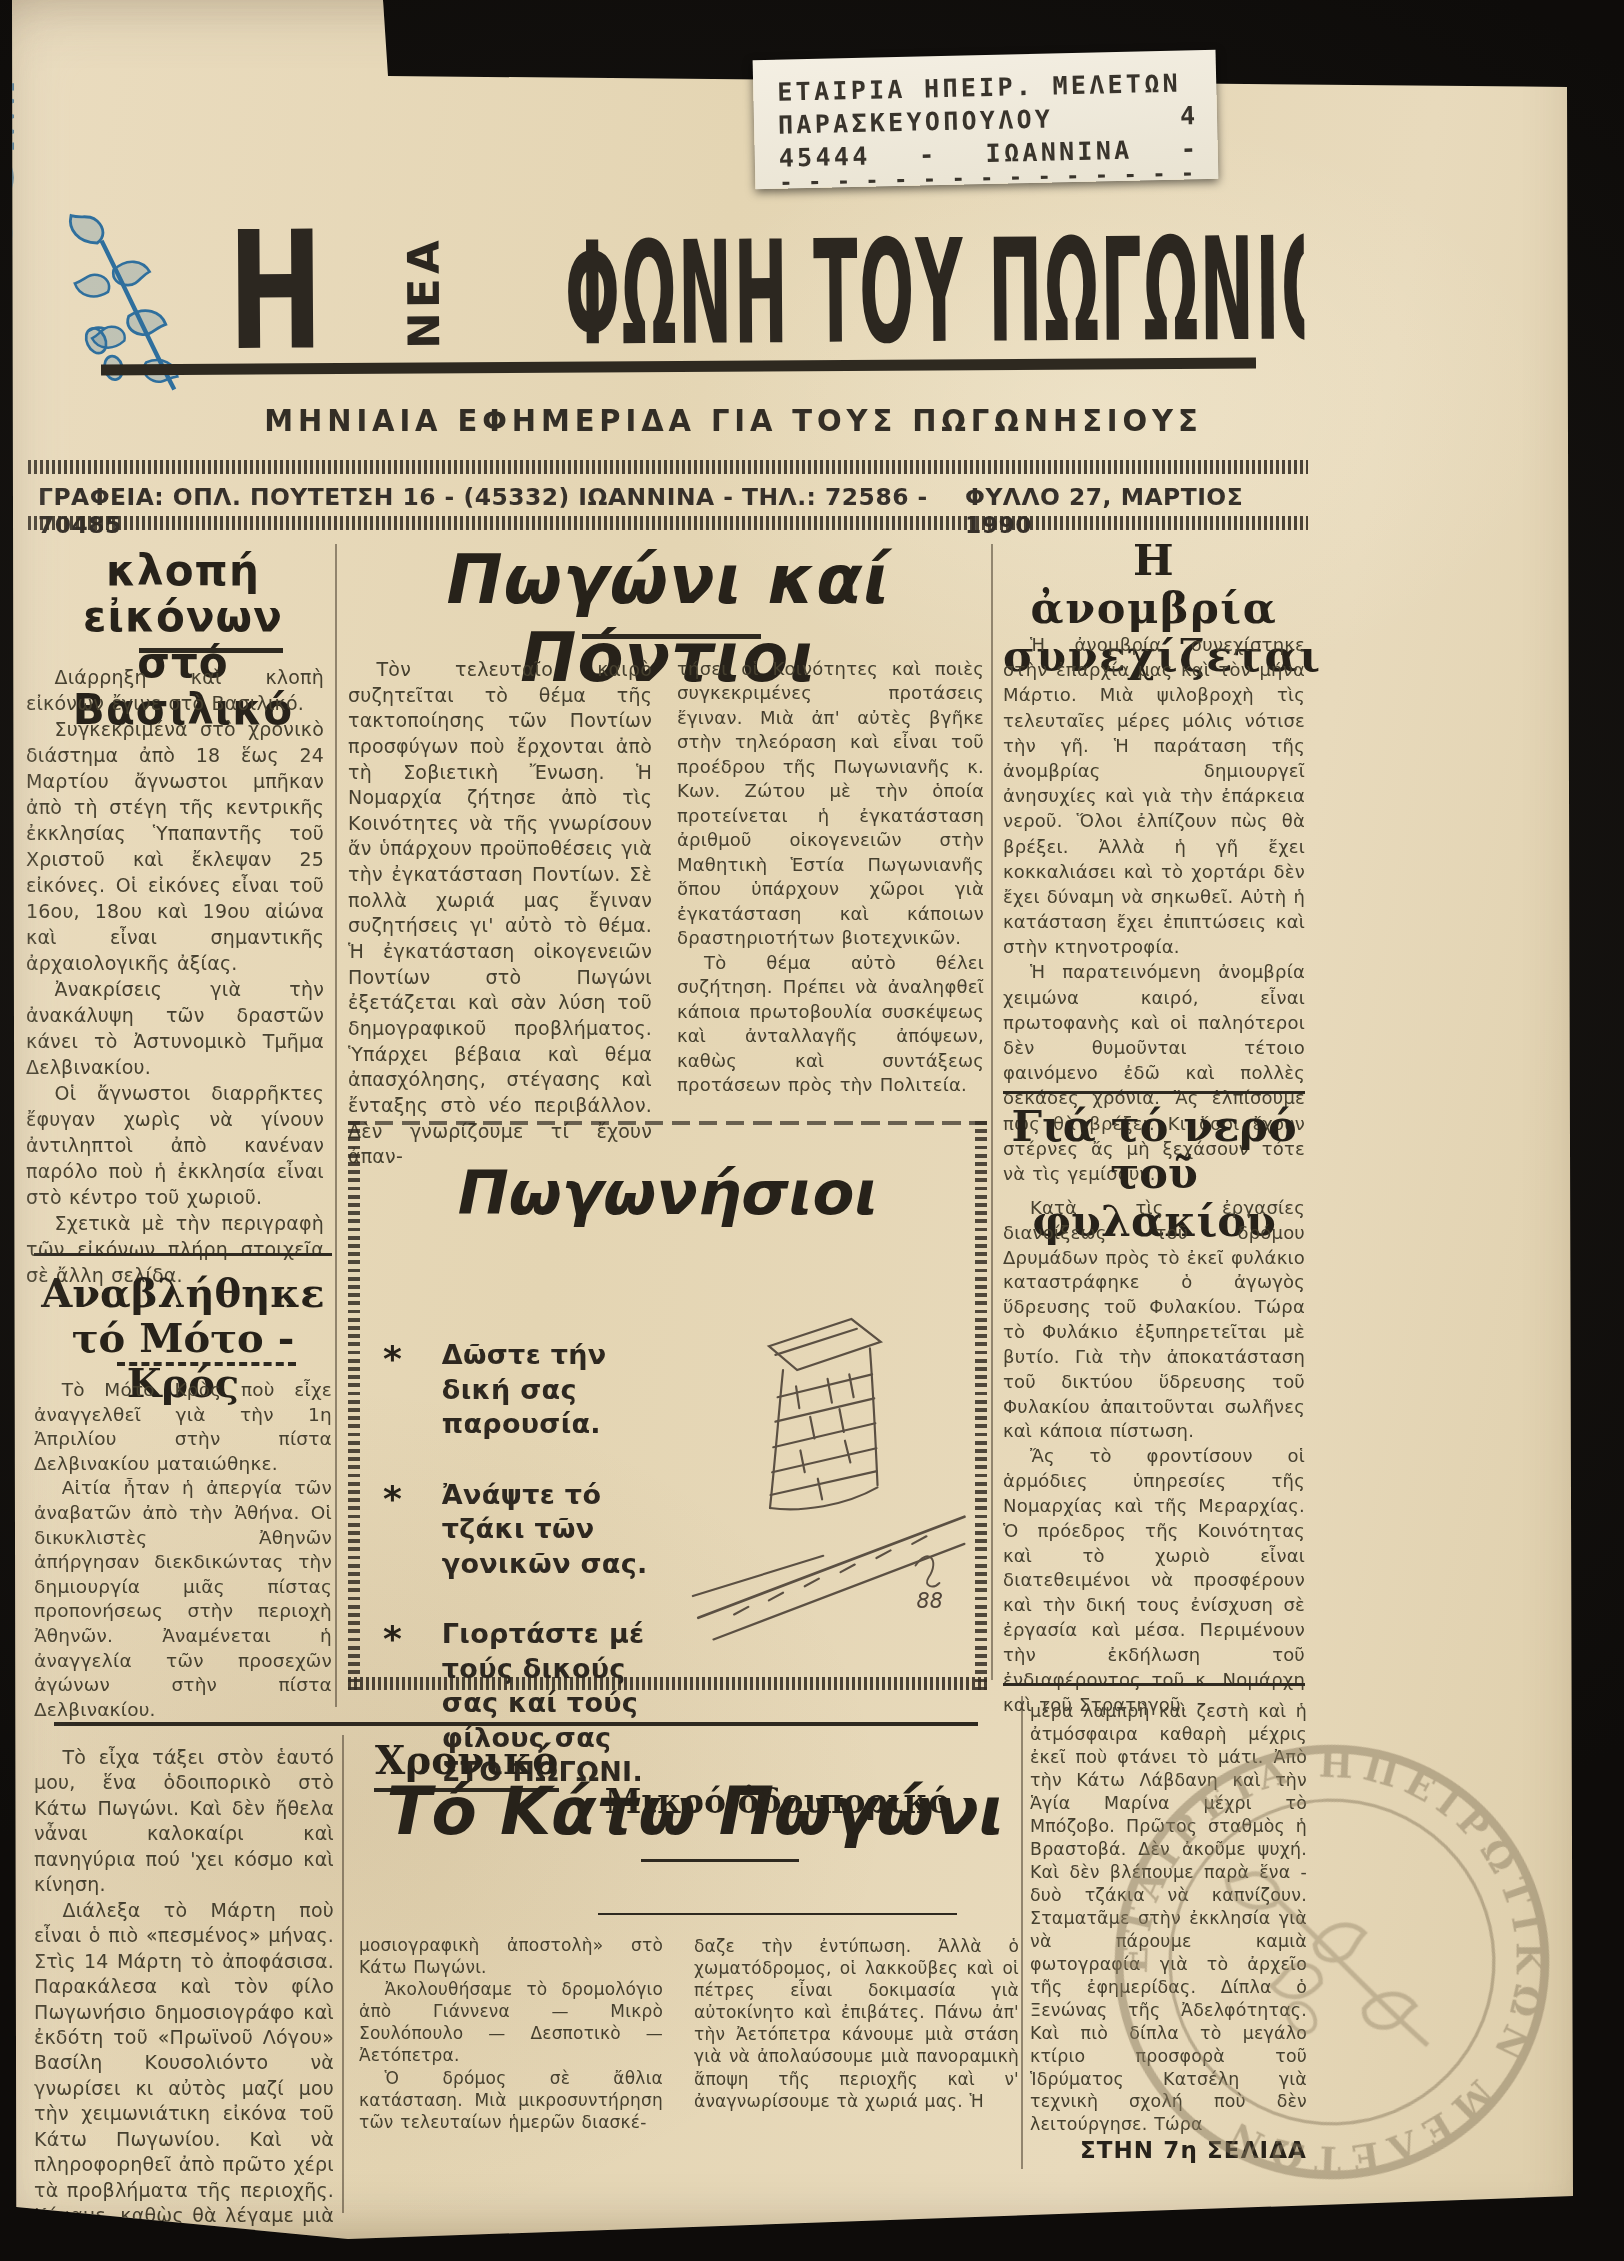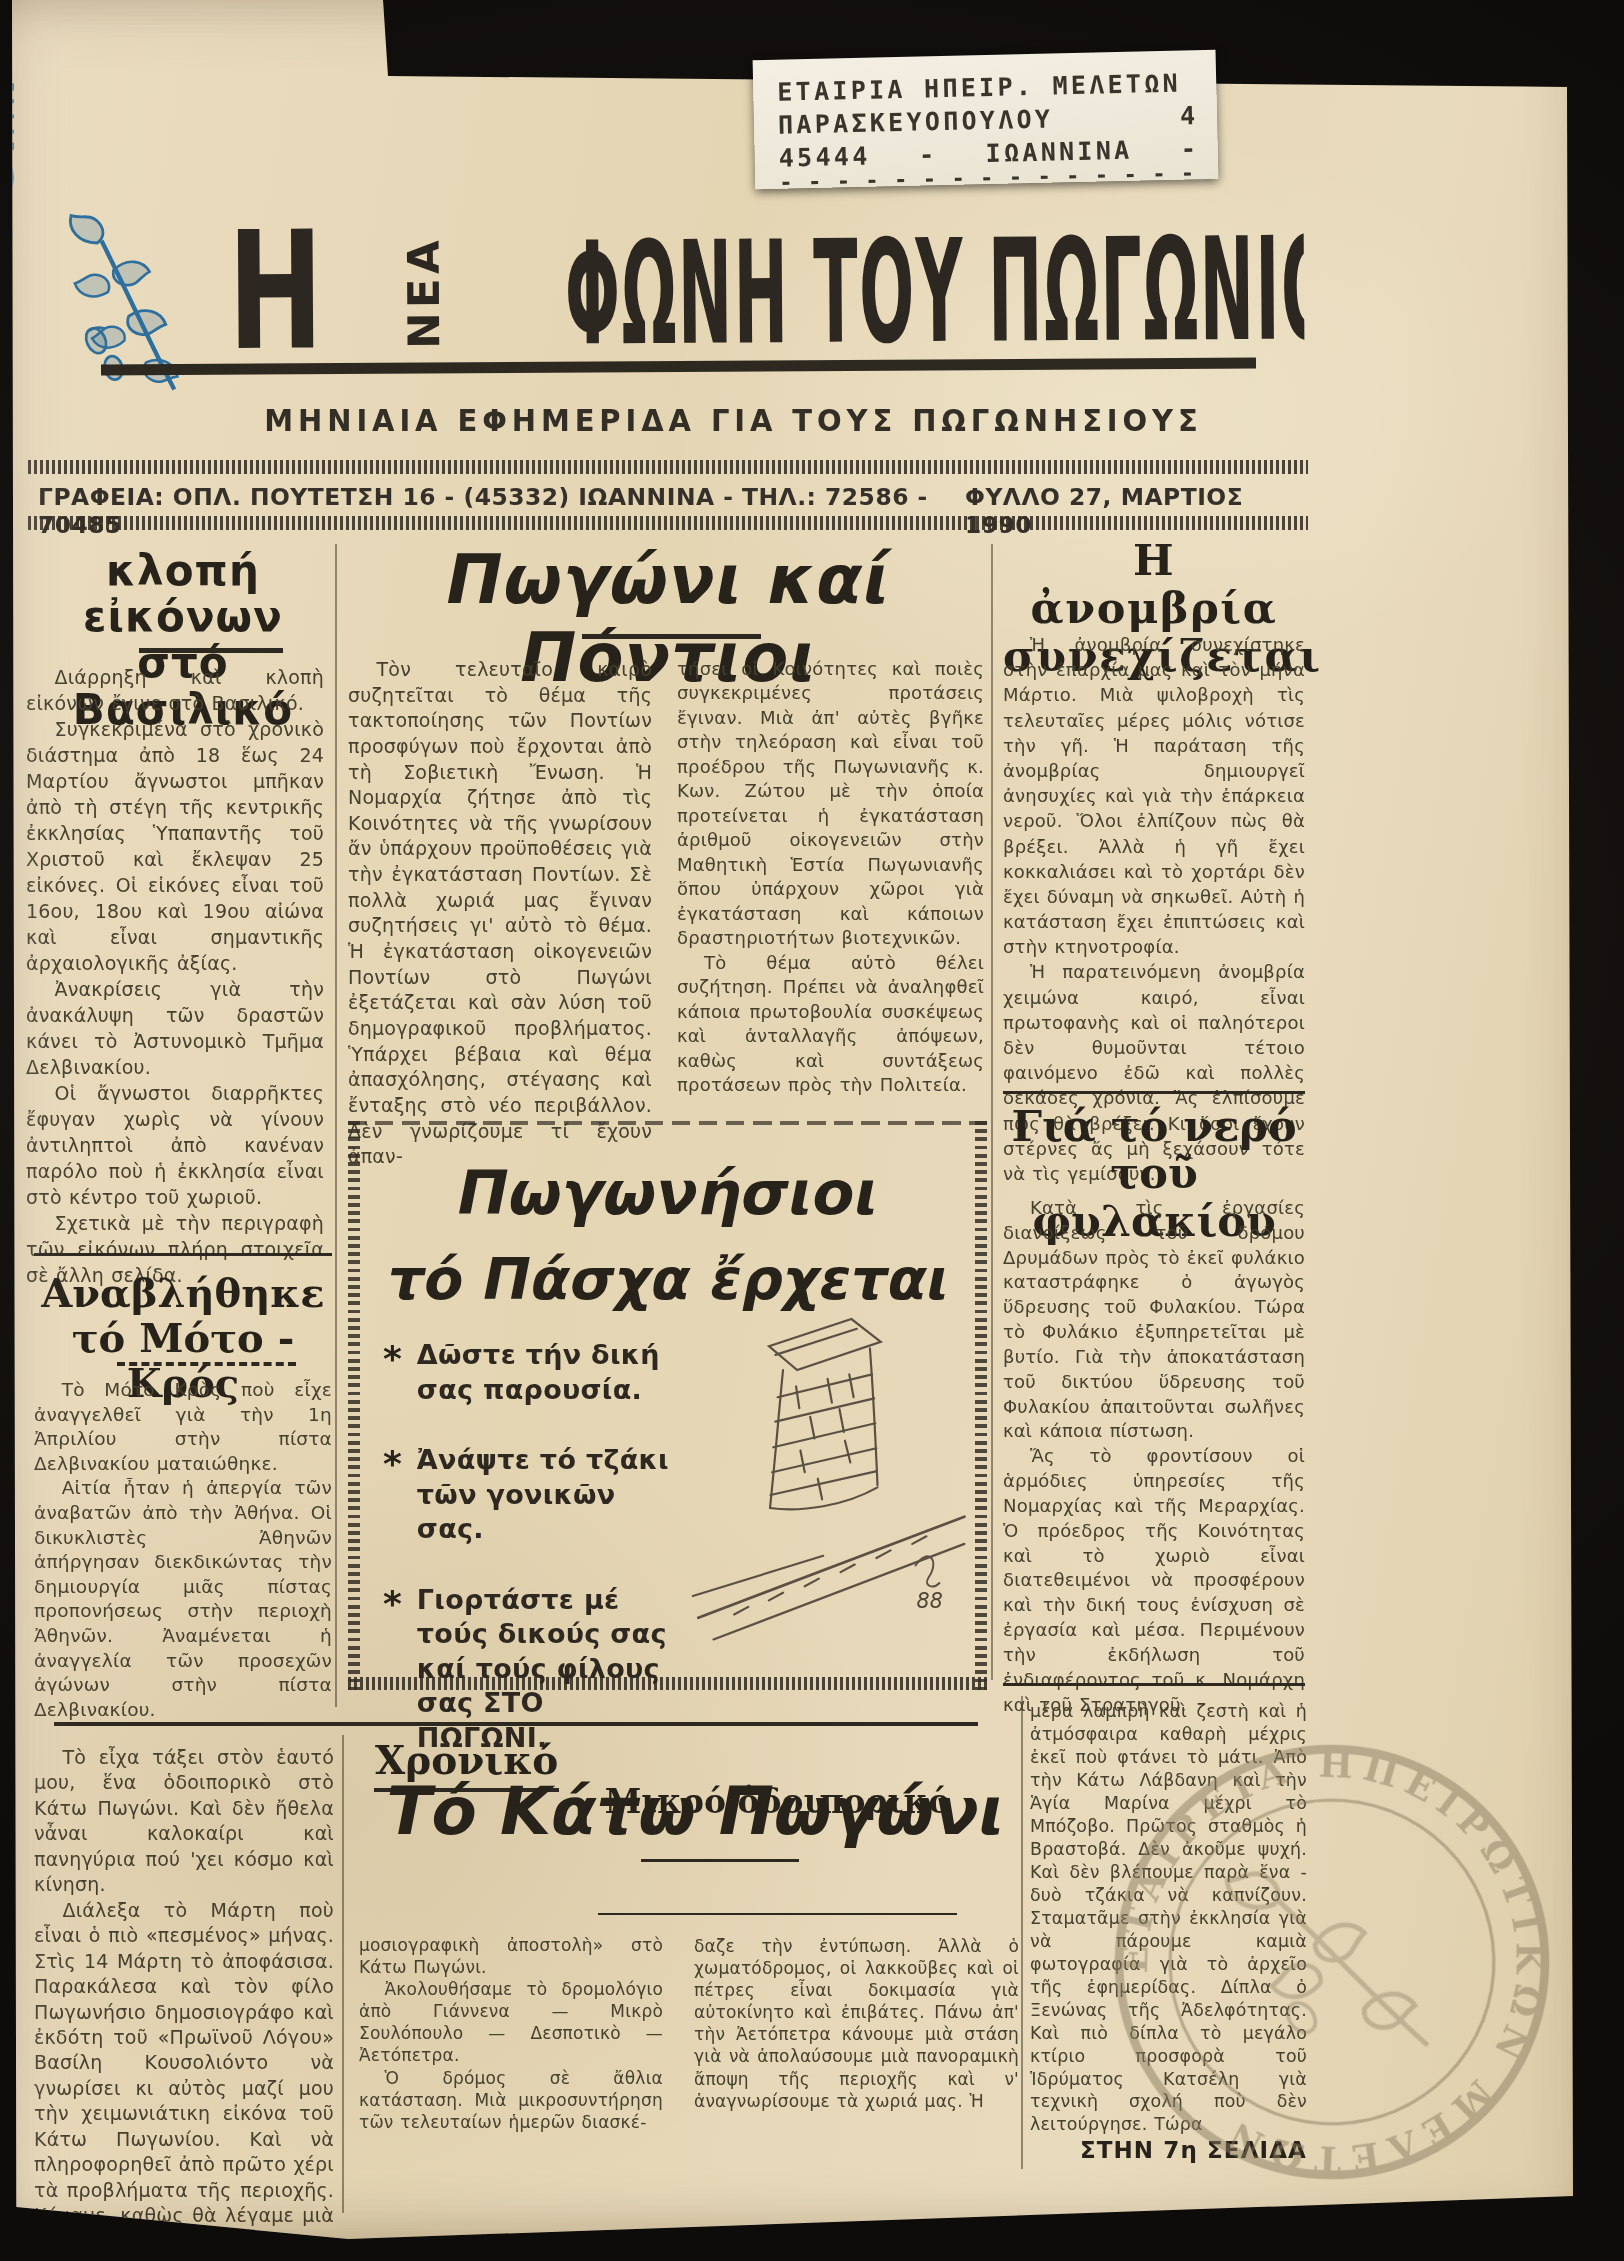--- a/index.html
+++ b/index.html
@@ -31,21 +31,21 @@
     background:linear-gradient(175deg,#f4efe3,#e9e3d2);transform:rotate(-1.3deg);
     box-shadow:0 3.3px 9.8px rgba(0,0,0,.55);
     font-family:"DejaVu Sans Mono",monospace;color:#39342c;font-size:25px;font-weight:bold;letter-spacing:3.3px;
     padding:16.3px 18.5px 0 24px;box-sizing:border-box;line-height:1.32;
   }
   .lblrow{display:flex;justify-content:space-between;}
   .lbl-dashes{font-size:22px;letter-spacing:1.1px;line-height:.7;white-space:nowrap;overflow:hidden;}
   .info-row{display:flex;justify-content:space-between;font-family:"DejaVu Sans",sans-serif;color:#36302a;font-weight:bold;font-size:23.4px;letter-spacing:0.5px;}
   .pbox-item{display:flex;gap:15px;margin-bottom:36px;}
   .pbox-star{font-size:36px;line-height:1;font-weight:bold;color:#27221a;flex:0 0 auto;margin-top:3.3px;font-family:"DejaVu Sans",sans-serif;}
-  .pbox-item-text{font-family:"DejaVu Sans",sans-serif;font-weight:bold;color:#2e2820;font-size:27px;line-height:1.28;letter-spacing:0.3px;}
+  .pbox-item-text{font-family:"DejaVu Sans",sans-serif;font-weight:bold;color:#2e2820;font-size:27px;line-height:1.28;letter-spacing:0.3px;margin-left:25px;}
   .jumpline{font-family:"DejaVu Sans",sans-serif;font-weight:bold;color:#27221a;}
 </style>
 </head>
 <body>
 
 <div class="scan">
 
   <div class="paper">
 
     <div class="abs" style="left:1.1px;top:82px;width:22px;height:174px;color:#2f6f9d;opacity:.8;">
@@ -139,21 +139,20 @@
         <p>Ἄς τὸ φροντίσουν οἱ ἁρμόδιες ὑπηρεσίες τῆς Νομαρχίας καὶ τῆς Μεραρχίας. Ὁ πρόεδρος τῆς Κοινότητας καὶ τὸ χωριὸ εἶναι διατεθειμένοι νὰ προσφέρουν καὶ τὴν δική τους ἐνίσχυση σὲ ἐργασία καὶ μέσα. Περιμένουν τὴν ἐκδήλωση τοῦ ἐνδιαφέροντος τοῦ κ. Νομάρχη καὶ τοῦ Στρατηγοῦ.</p>
       </div>
     <div class="abs hrule" style="left:1003px;top:1683px;width:302px;height:3.3px;"></div>
 
     <div class="abs hatch-top" style="left:348px;top:1121px;width:639px;height:3.8px;"></div>
     <div class="abs hatch-v" style="left:348px;top:1121px;width:12px;height:569px;"></div>
     <div class="abs hatch-v" style="left:975px;top:1121px;width:12px;height:569px;"></div>
     <div class="abs hatch" style="left:348px;top:1677px;width:639px;height:13px;"></div>
 
     <div class="abs headline" style="left:380px;top:1157px;width:576px;text-align:center;font-family:'DejaVu Sans',sans-serif;font-style:italic;font-weight:600;font-size:61px;">Πωγωνήσιοι</div>
-    <div class="abs headline" style="left:375px;top:1246px;width:587px;text-align:center;font-family:'DejaVu Sans',sans-serif;font-style:italic;font-weight:600;font-size:57px;">τό Πάσχα ἔρχεται</div>
 
     <div class="abs" style="left:383px;top:1338px;width:296px;">
       <div class="pbox-item">
         <span class="pbox-star">*</span>
         <span class="pbox-item-text">Δῶστε τήν δική σας παρουσία.</span>
       </div>
       <div class="pbox-item">
         <span class="pbox-star">*</span>
         <span class="pbox-item-text">Ἀνάψτε τό τζάκι τῶν γονικῶν σας.</span>
       </div>

